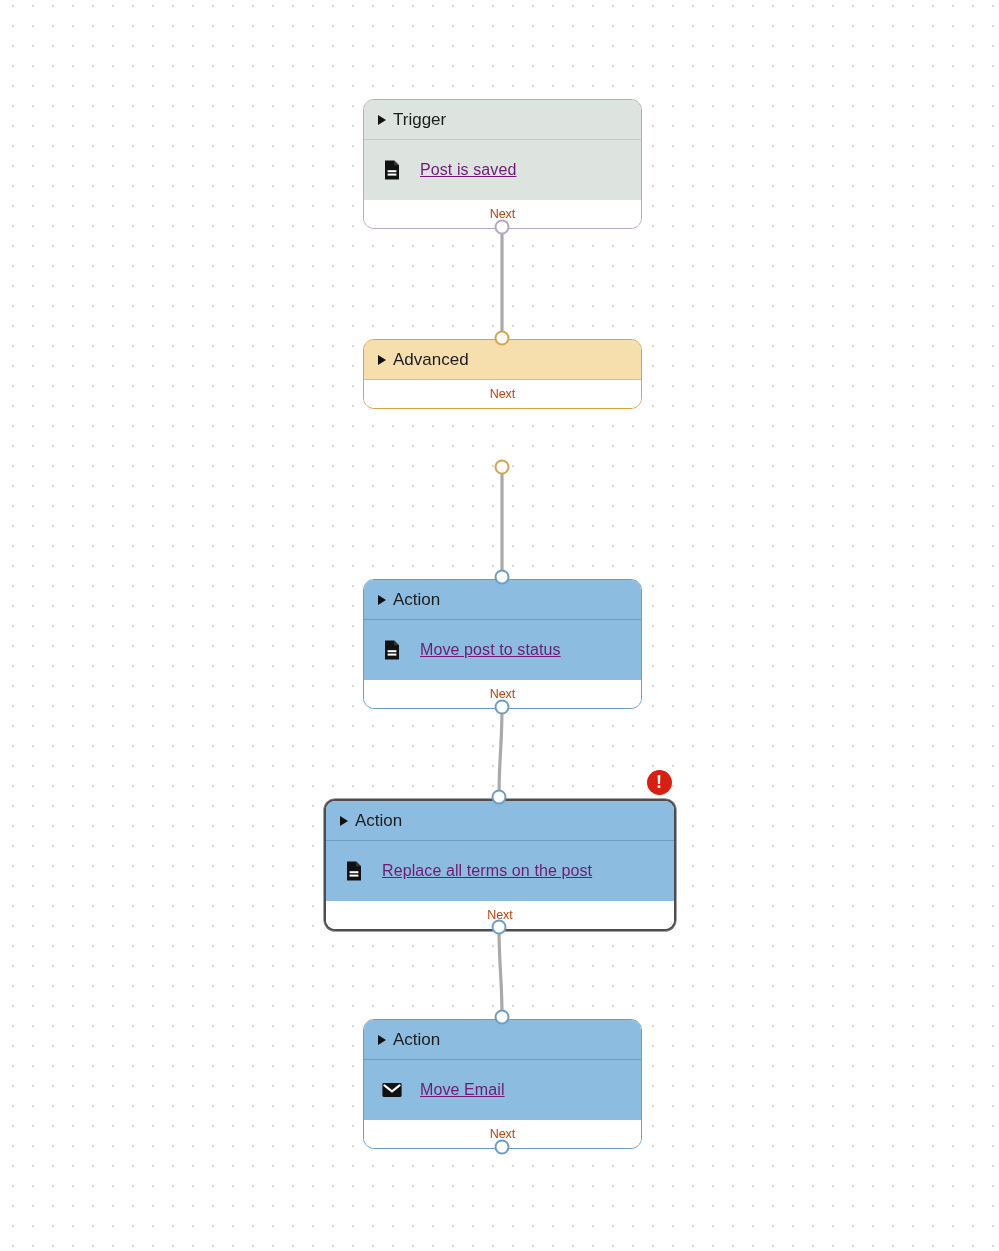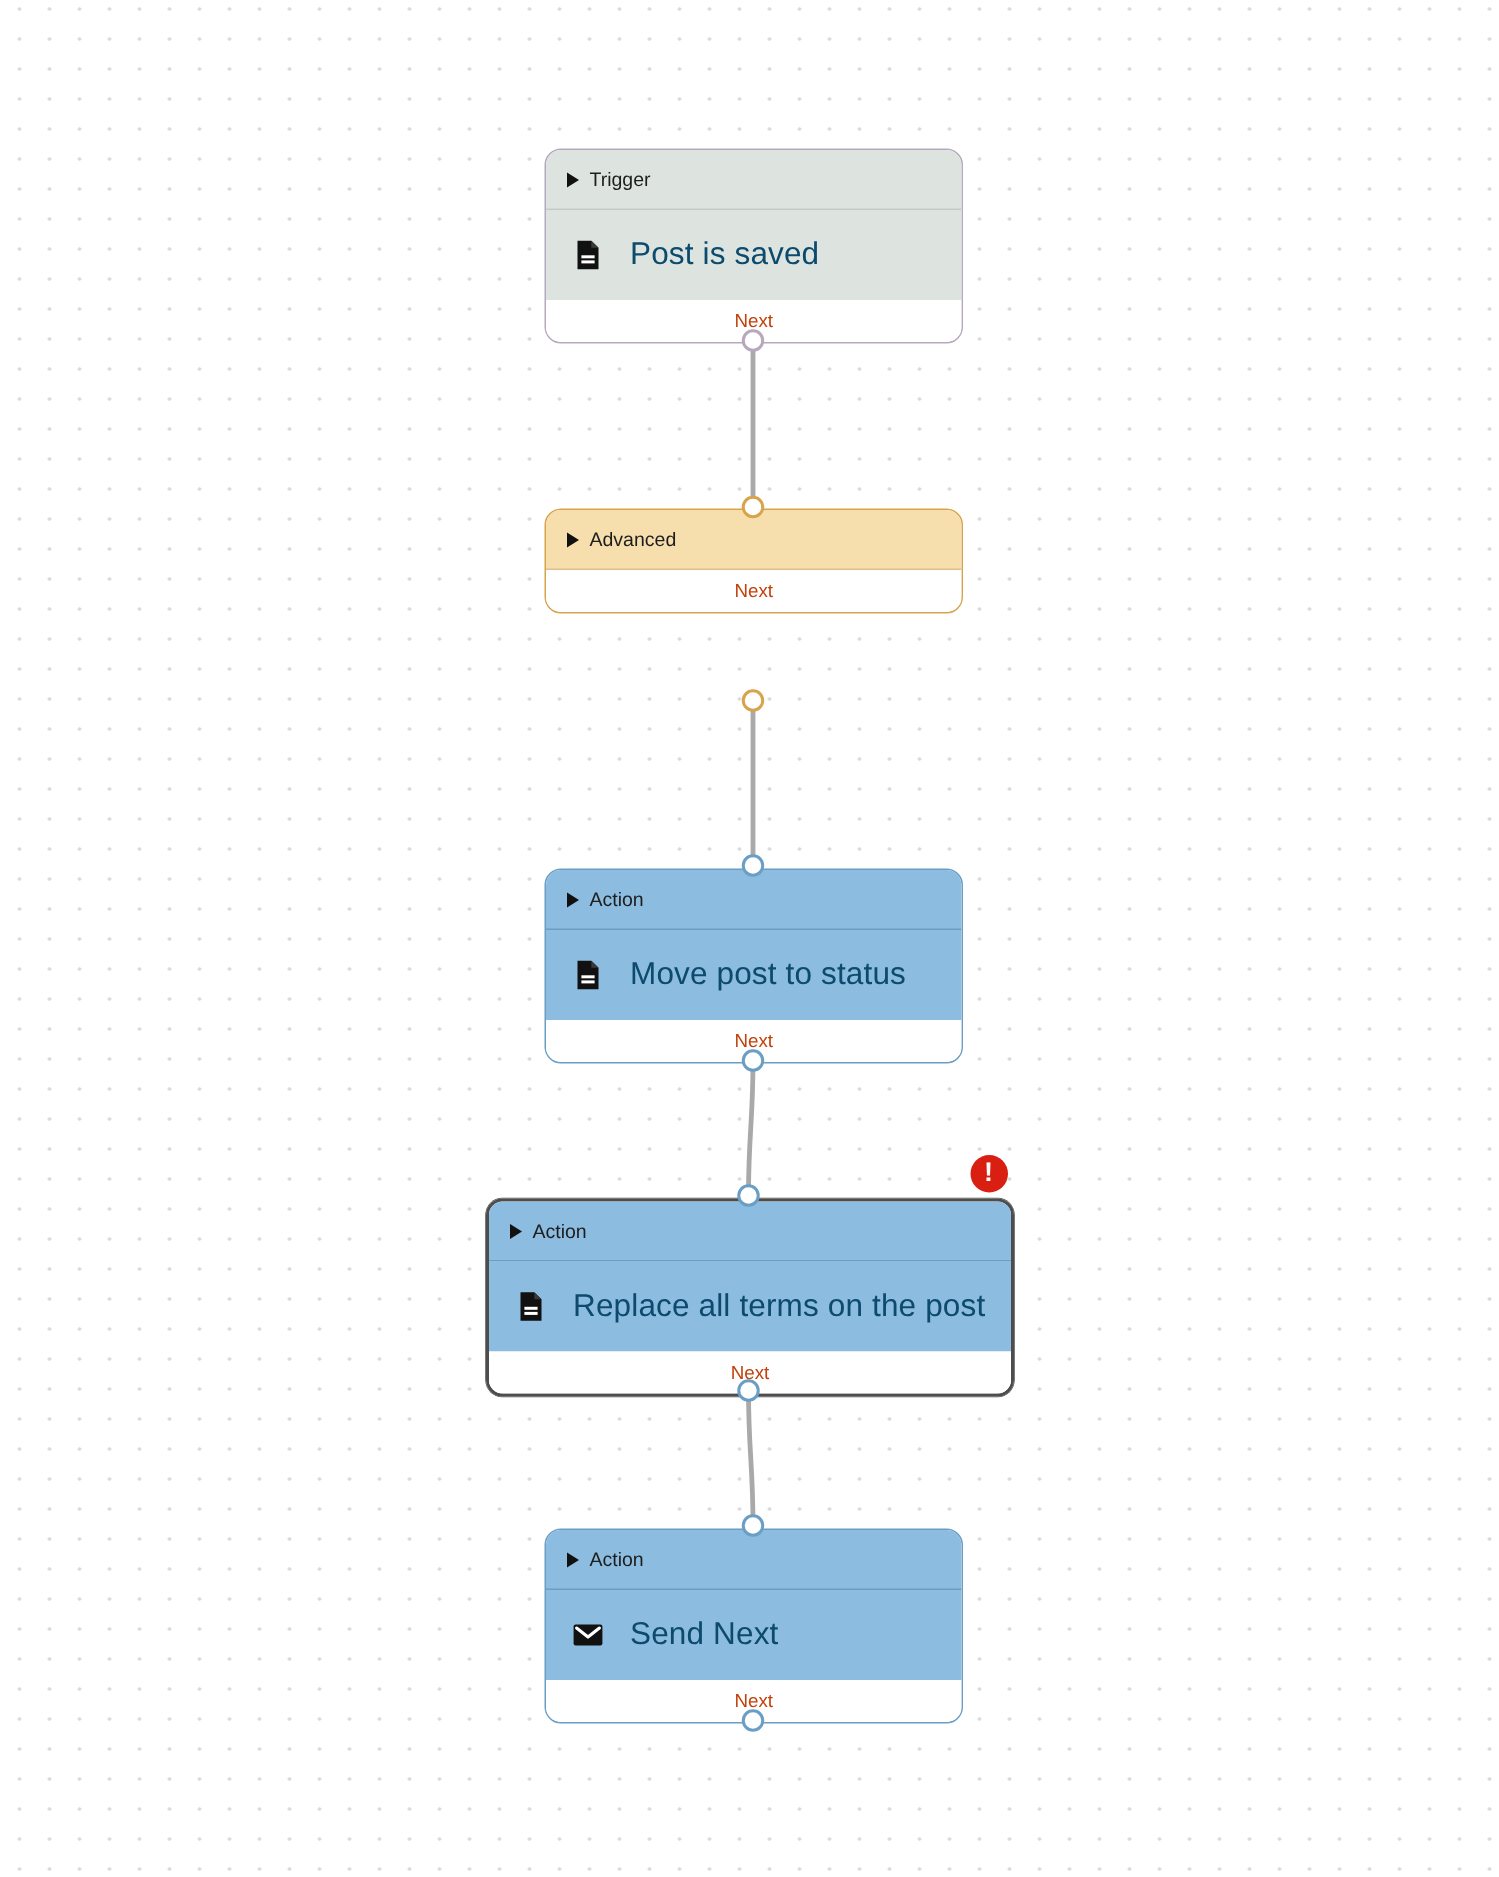--- a/index.html
+++ b/index.html
@@ -42,21 +42,21 @@
     border-style: solid;
     border-width: 1.5px;
   }
 
   .node-header {
     display: flex;
     align-items: center;
     gap: 7px;
     height: 40px;
     padding: 0 0 0 14px;
-    font-size: 13px;
+    font-size: 17px;
     color: #1d1d1d;
     border-bottom-style: solid;
     border-bottom-width: 1px;
   }
   .tri {
     width: 0; height: 0;
     border-left: 8px solid #111;
     border-top: 5.5px solid transparent;
     border-bottom: 5.5px solid transparent;
     flex: none;
@@ -64,24 +64,25 @@
 
   .node-body {
     display: flex;
     align-items: center;
     gap: 16px;
     height: 60px;
     padding: 0 14px 0 16px;
   }
   .node-icon { flex: none; width: 24px; height: 24px; display: block; }
   .node-title {
-    font-size: 21px;
-    color: #0c4a6e;
+    font-size: 16px;
+    color: #701a75;
     white-space: nowrap;
     letter-spacing: .1px;
+    text-decoration: underline;
   }
 
   .node-footer {
     height: 28px;
     background: #ffffff;
     display: flex;
     align-items: center;
     justify-content: center;
     font-size: 12.5px;
     color: #c2410c;
@@ -212,21 +213,21 @@
         <div class="node-inner" style="border-color: rgb(107, 158, 196);">
           <div class="node-header" style="background: rgb(140, 188, 223); border-bottom-color: rgb(107, 158, 196);">
             <span class="tri"></span>
             <span>Action</span>
           </div>
           <div class="node-body" style="background: rgb(140, 188, 223);">
             <svg viewBox="0 0 24 24" width="24" height="24" class="node-icon">
               <rect x="2.4" y="5" rx="1.4" width="19.2" height="14" fill="#111111"></rect>
               <path d="M4.4 7.4L12 13.4l7.6-6" fill="none" stroke="#ffffff" stroke-width="2.1" stroke-linecap="round" stroke-linejoin="round"></path>
             </svg>
-            <span class="node-title">Send Next</span>
+            <span class="node-title">Move Email</span>
           </div>
           <div class="node-footer">
             <span>Next</span>
           </div>
         </div>
       </div>
     </div>
   <div id="ports-layer">
       <div class="port" style="left: 502px; top: 227px; border-color: rgb(182, 169, 189);"></div>
       <div class="port" style="left: 502px; top: 338px; border-color: rgb(216, 164, 75);"></div>

